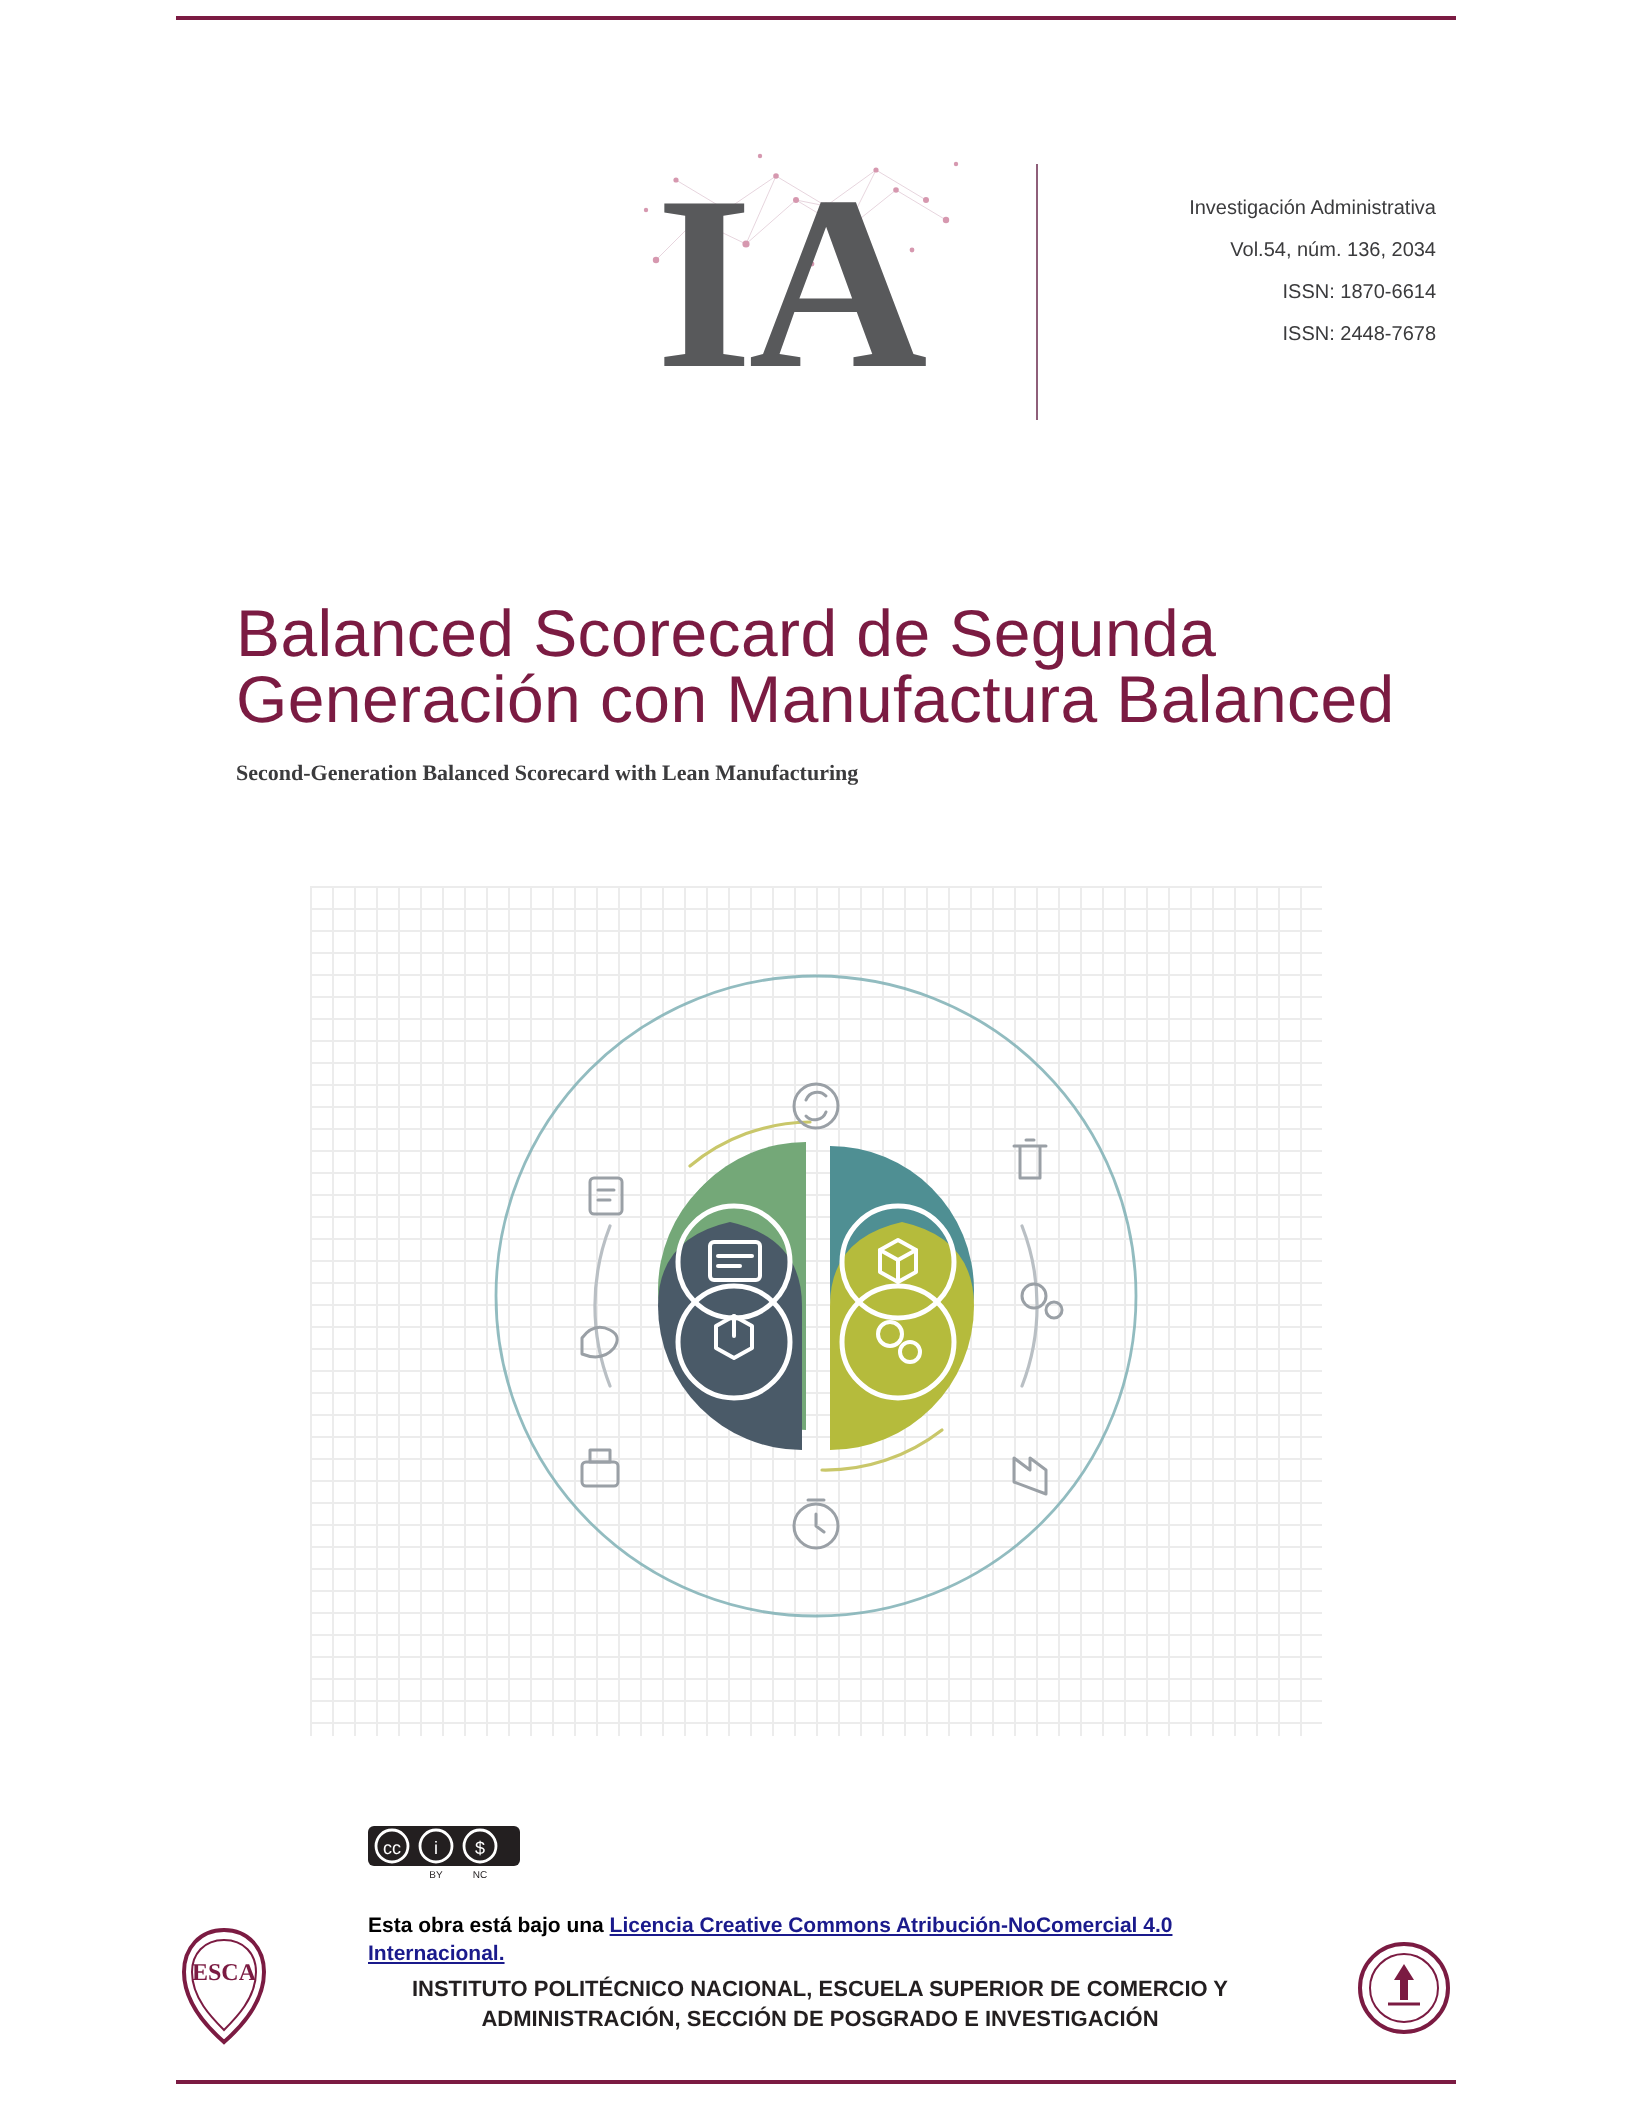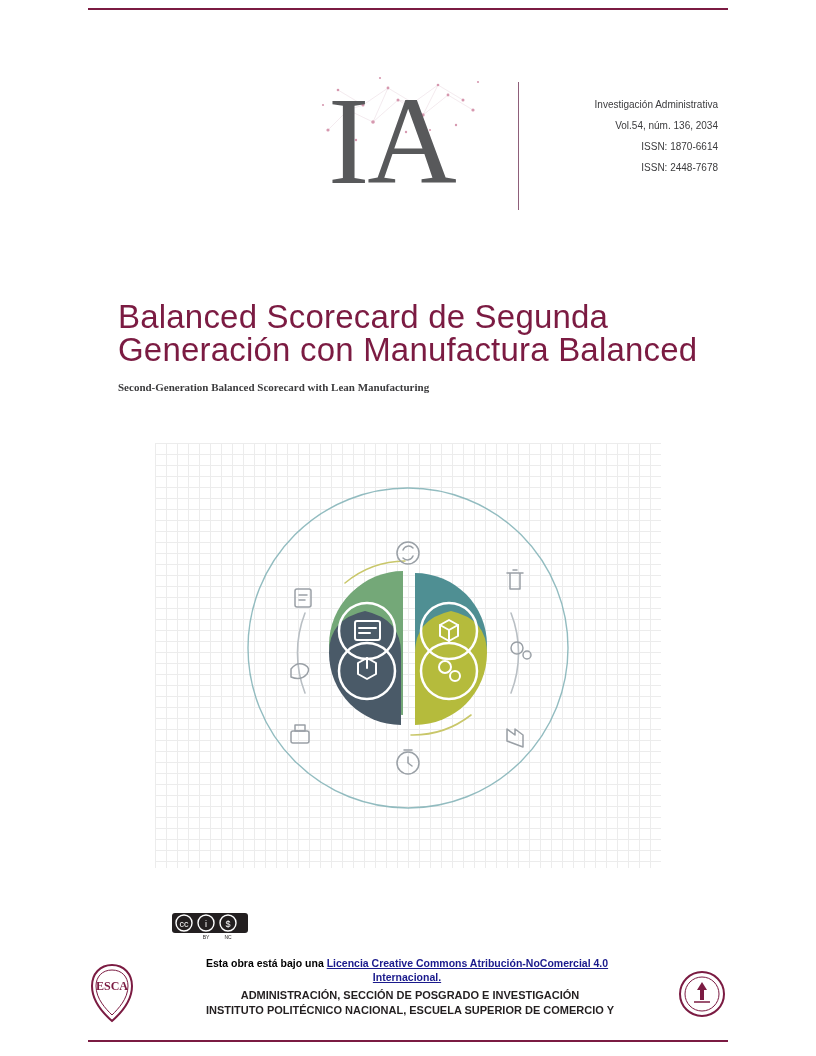--- a/index.html
+++ b/index.html
@@ -60,21 +60,21 @@
     top: 0px;
     width: 170px;
     height: 90px;
     opacity: 0.55;
   }
   .logo-ia {
     position: absolute;
     left: 28px;
     top: 10px;
     font-family: "Liberation Serif", serif;
-    font-weight: normal;
+    font-weight: bold;
     font-size: 124px;
     line-height: 124px;
     color: #58595b;
     letter-spacing: -2px;
   }
   .masthead-divider {
     position: absolute;
     left: 218px;
     top: 12px;
     width: 1px;
@@ -126,24 +126,23 @@
     background:
       repeating-linear-gradient(to right, #ececec 0 1px, transparent 1px 11px),
       repeating-linear-gradient(to bottom, #ececec 0 1px, transparent 1px 11px),
       #ffffff;
   }
   .figure svg { display: block; }
 
   
   .license {
     position: absolute;
-    left: 172px;
+    left: 184px;
     top: 913px;
     width: 470px;
-    text-align: center;
   }
   .cc-badge {
     width: 76px;
     height: 27px;
     display: block;
   }
   .license-text {
     margin-top: 16px;
     font-size: 10.5px;
     line-height: 14px;
@@ -336,22 +335,22 @@
     </div>
   </div>
 
   <svg class="seal-left" viewBox="0 0 48 62">
     <path d="M24 3 C36 3 44 12 44 24 C44 40 32 52 24 59 C16 52 4 40 4 24 C4 12 12 3 24 3 Z" fill="none" stroke="#7b1b42" stroke-width="2"></path>
     <path d="M24 8 C34 8 40 15 40 24 C40 37 30 47 24 53 C18 47 8 37 8 24 C8 15 14 8 24 8 Z" fill="none" stroke="#7b1b42" stroke-width="1"></path>
     <text x="24" y="28" font-family="Liberation Serif, serif" font-size="12" fill="#7b1b42" text-anchor="middle" font-weight="bold">ESCA</text>
   </svg>
 
   <div class="footer-text">
+    <div>INSTITUTO POLITÉCNICO NACIONAL, ESCUELA SUPERIOR DE COMERCIO Y</div>
     <div>ADMINISTRACIÓN, SECCIÓN DE POSGRADO E INVESTIGACIÓN</div>
-    <div>INSTITUTO POLITÉCNICO NACIONAL, ESCUELA SUPERIOR DE COMERCIO Y</div>
   </div>
 
   <svg class="seal-right" viewBox="0 0 48 52">
     <circle cx="24" cy="26" r="22" fill="none" stroke="#7b1b42" stroke-width="2"></circle>
     <circle cx="24" cy="26" r="17" fill="none" stroke="#7b1b42" stroke-width="1"></circle>
     <path d="M24 14 l5 8 h-3 v10 h-4 v-10 h-3 z" fill="#7b1b42"></path>
     <path d="M16 34 h16" stroke="#7b1b42" stroke-width="1.5"></path>
   </svg>
 
   <div class="rule-bottom"></div>

